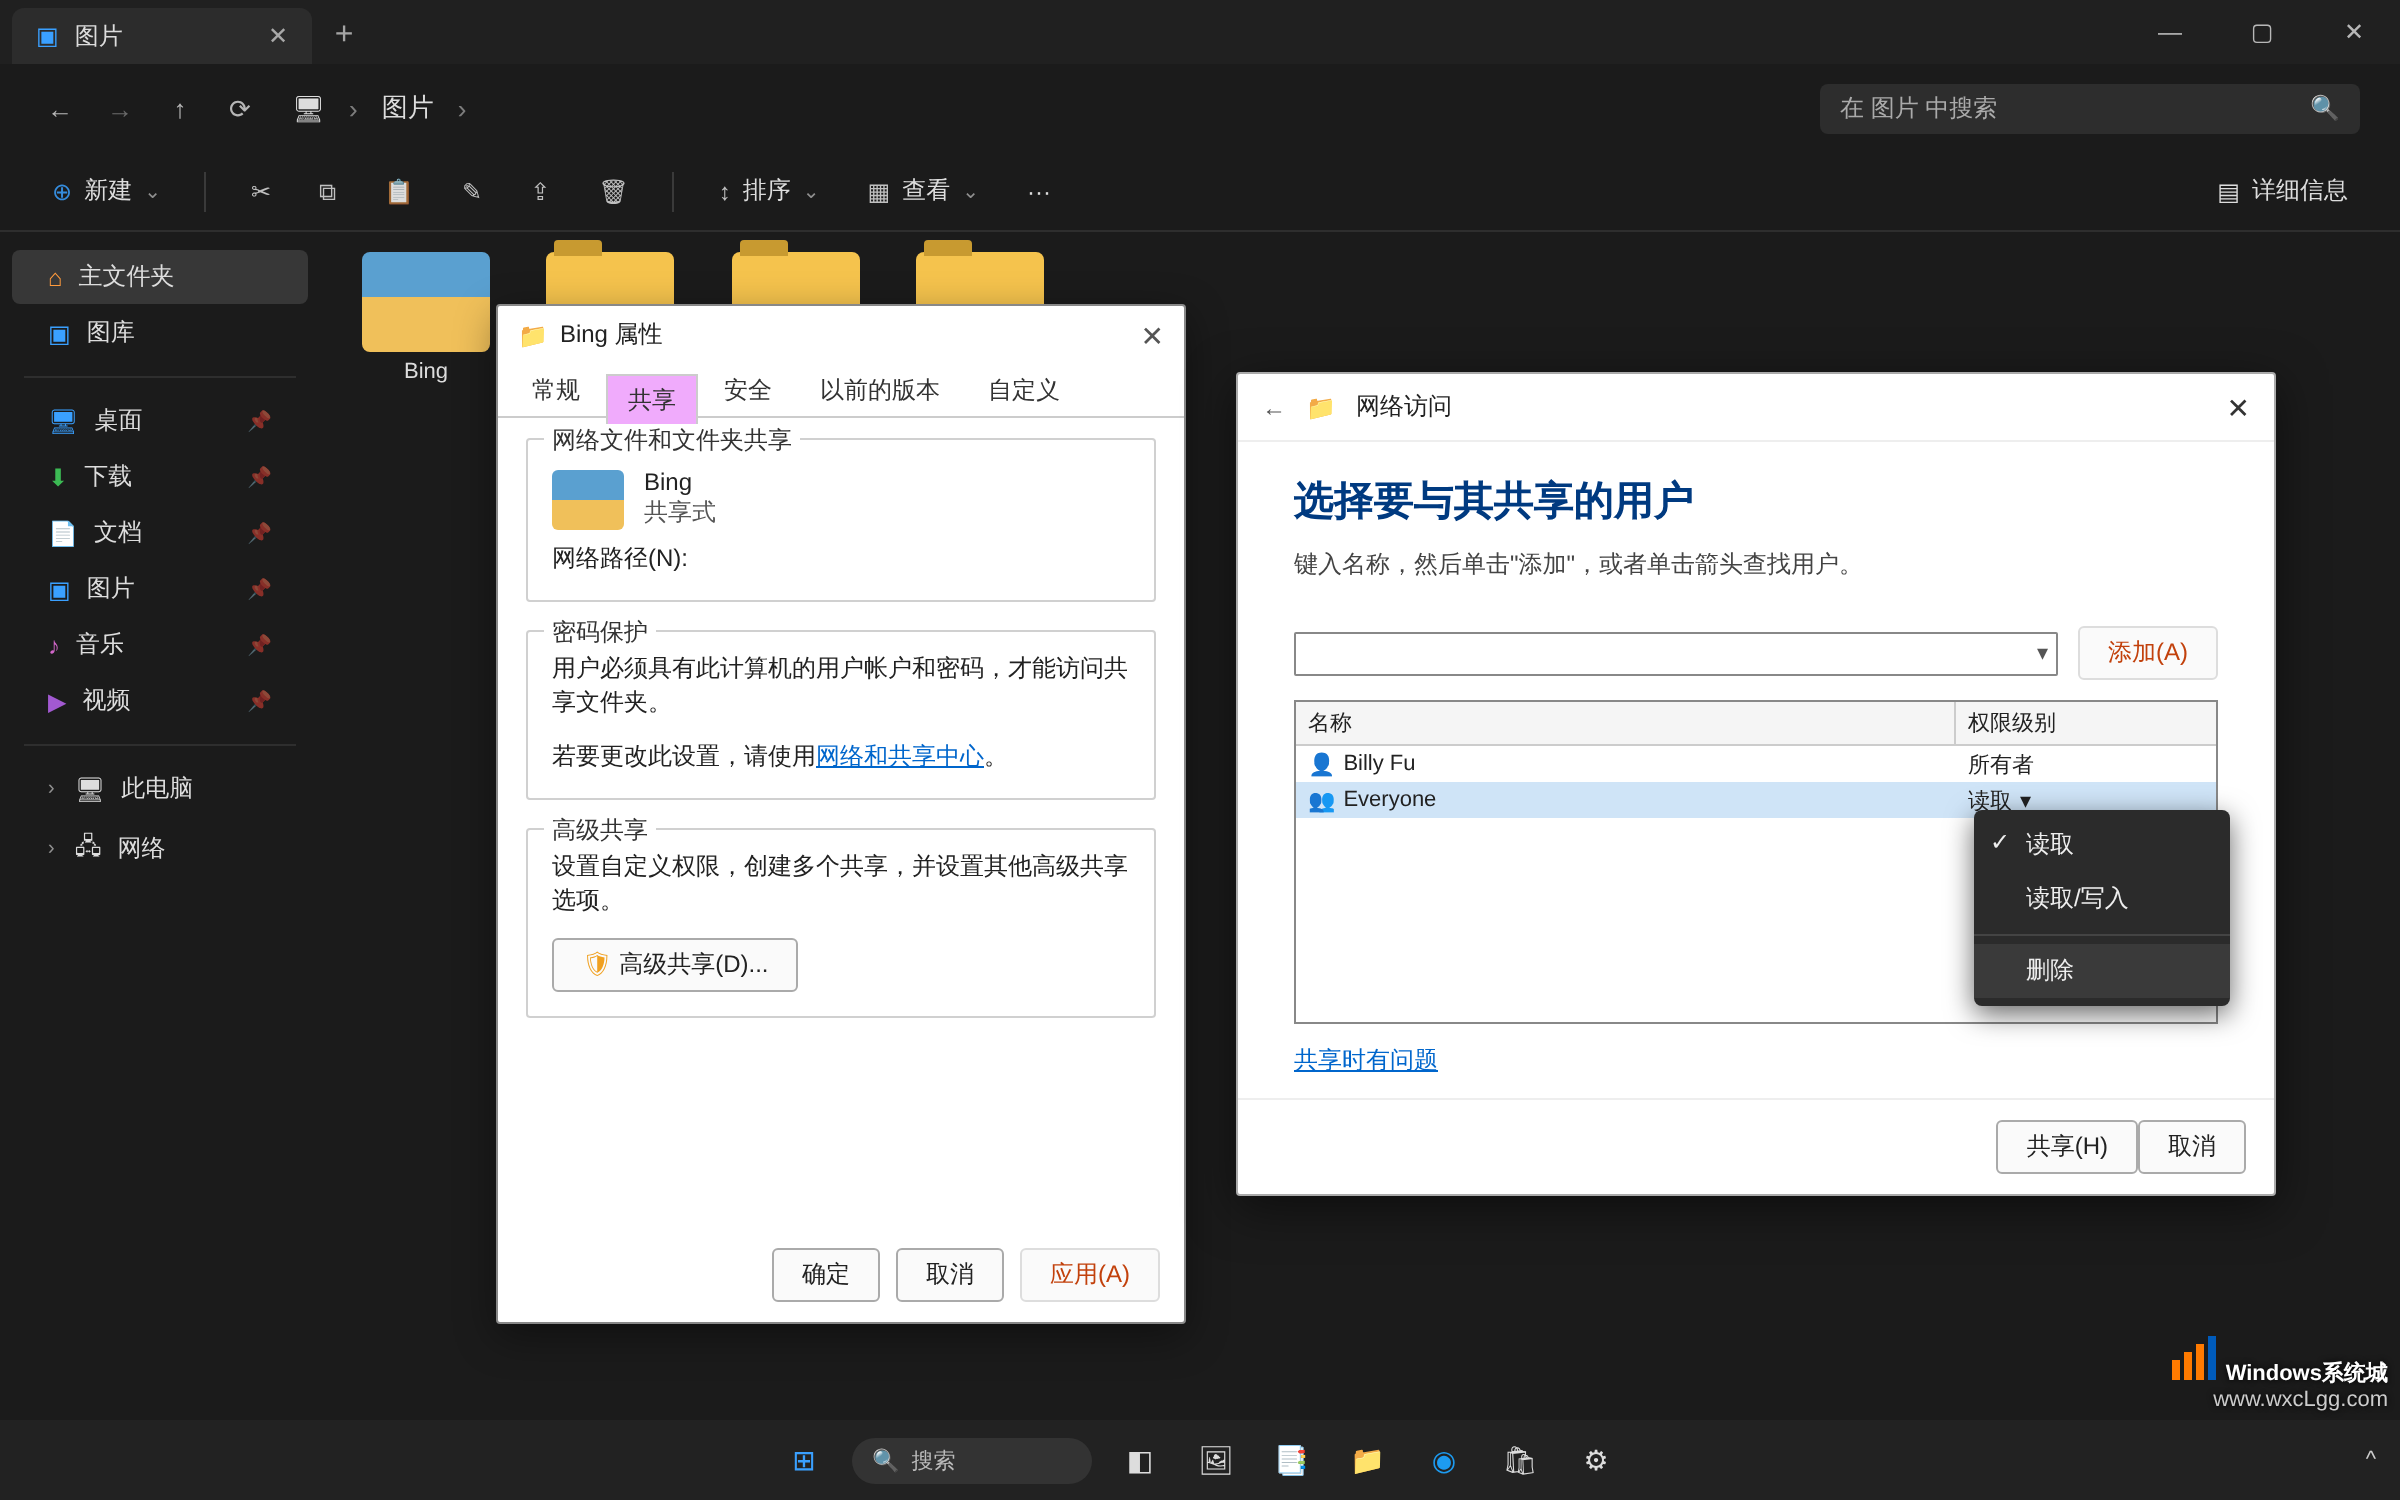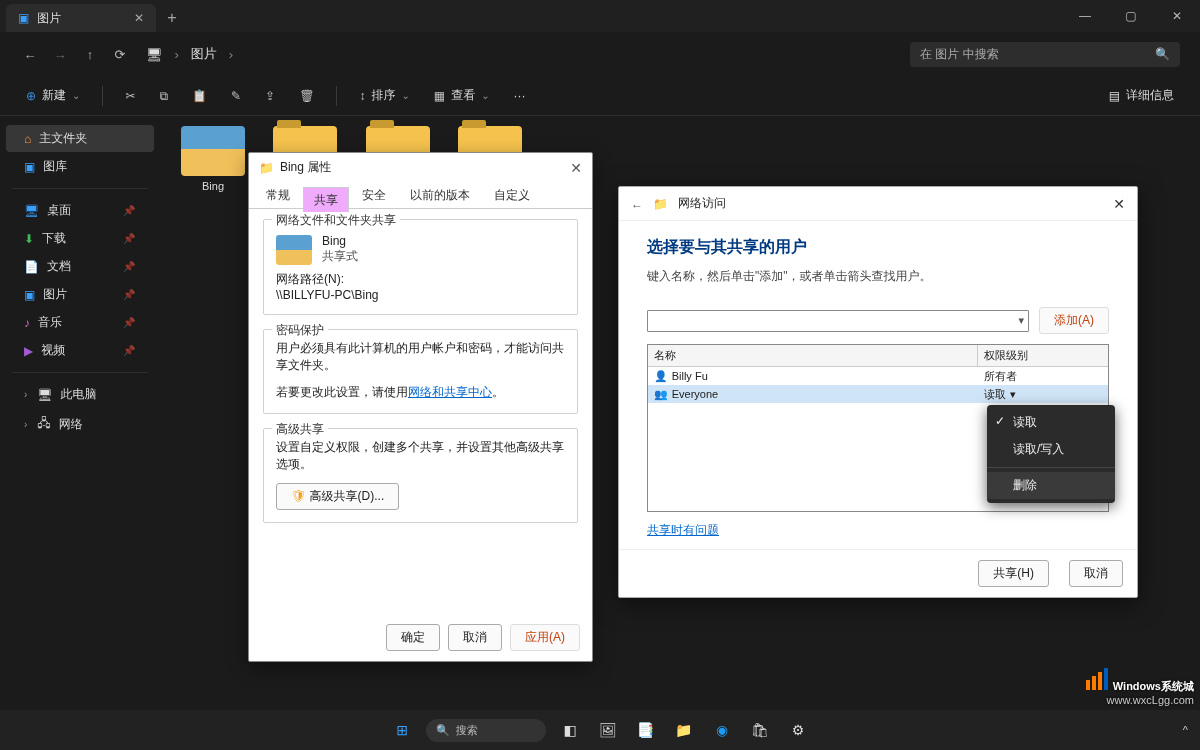--- a/index.html
+++ b/index.html
@@ -61,37 +61,37 @@
   .btn { border:1px solid #aaa; background:#fafafa; border-radius:3px; padding:4px 14px; font-size:12px; color:#222; cursor:pointer;}
   .btn.disabled { color:#c2410c; border-color:#ddd; }
   .link { color:#0066cc; text-decoration:underline; }
   .props-footer { display:flex; justify-content:flex-end; gap:8px; padding:10px 12px; }
 
   
   .netdlg { position:absolute; left:618px; top:186px; width:520px; height:412px; background:#fff; color:#222; border:1px solid #aaa; border-radius:2px; box-shadow:0 6px 24px rgba(0,0,0,.5); font-size:12px; display:flex; flex-direction:column;}
   .netdlg .hdr { display:flex; align-items:center; gap:10px; padding:8px 12px; border-bottom:1px solid #eee;}
   .netdlg .close { margin-left:auto; font-size:14px; color:#333; }
   .netdlg .body { padding:16px 28px 10px; flex:1; display:flex; flex-direction:column;}
-  .netdlg h3 { font-size:16px; font-weight:600; color:#003a80; margin-bottom:10px;}
+  .netdlg h3 { font-size:20px; font-weight:600; color:#003a80; margin-bottom:10px;}
   .combo { border:1px solid #888; height:22px; flex:1; border-radius:1px; position:relative;}
   .combo::after { content:"▾"; position:absolute; right:4px; top:3px; color:#555; font-size:11px;}
   .tbl { border:1px solid #888; margin-top:10px; flex:1; min-height:120px; display:flex; flex-direction:column;}
   .tbl-hd { display:flex; background:#f5f5f5; border-bottom:1px solid #ccc; font-size:11px;}
   .tbl-hd .c1 { flex:1; padding:3px 6px; border-right:1px solid #ccc;}
   .tbl-hd .c2 { width:130px; padding:3px 6px;}
   .tbl-row { display:flex; font-size:11px; align-items:center; height:18px;}
   .tbl-row .c1 { flex:1; padding:1px 6px; display:flex; align-items:center; gap:4px;}
   .tbl-row .c2 { width:130px; padding:1px 6px; display:flex; align-items:center; gap:4px;}
   .tbl-row.sel { background:#cfe4f7;}
   .perm-menu { position:absolute; left:987px; top:405px; width:128px; background:#2b2b2b; color:#eee; border-radius:4px; box-shadow:0 4px 14px rgba(0,0,0,.6); padding:4px 0; font-size:12px; z-index:20;}
   .perm-item { padding:5px 14px 5px 26px; position:relative;}
   .perm-item.checked::before { content:"✓"; position:absolute; left:8px; top:5px;}
   .perm-item.hover { background:#3a3a3a;}
   .perm-sep { height:1px; background:#444; margin:4px 0;}
-  .netdlg .ftr { display:flex; justify-content:flex-end; gap:20px; padding:10px 14px; border-top:1px solid #eee;}
+  .netdlg .ftr { display:flex; justify-content:flex-end; gap:0; padding:10px 14px; border-top:1px solid #eee;}
 
   
   .taskbar { position:absolute; bottom:0; left:0; right:0; height:40px; background:#222; display:flex; align-items:center; justify-content:center; gap:10px;}
   .taskbar .titem { width:28px; height:28px; border-radius:4px; display:flex; align-items:center; justify-content:center; font-size:14px;}
   .taskbar .search { background:#333; border-radius:14px; padding:4px 14px 4px 10px; font-size:11px; color:#bbb; display:flex; align-items:center; gap:6px; width:120px;}
   .tray { position:absolute; right:12px; display:flex; align-items:center; gap:10px; font-size:11px; color:#ccc;}
 
   
   .watermark { position:absolute; right:6px; bottom:44px; text-align:right; font-size:11px; color:#fff; font-weight:bold; text-shadow:0 0 3px #000;}
   .watermark .bars span{ display:inline-block; width:4px; margin-right:2px;}
@@ -274,21 +274,20 @@
       <span class="group-title">网络文件和文件夹共享</span>
       <div class="row">
         <div class="fold-ico"></div>
         <div>
           <div>Bing</div>
           <div style="color:#555">共享式</div>
         </div>
       </div>
       <div style="margin-top:6px">
         <div>网络路径(N):</div>
-        <div>\\BILLYFU-PC\Bing</div>
       </div>
     </div>
     <div class="group">
       <span class="group-title">密码保护</span>
       <div>用户必须具有此计算机的用户帐户和密码，才能访问共享文件夹。</div>
       <div style="margin-top:10px">
         <span>若要更改此设置，请使用</span><a class="link">网络和共享中心</a>。
       </div>
     </div>
     <div class="group">

